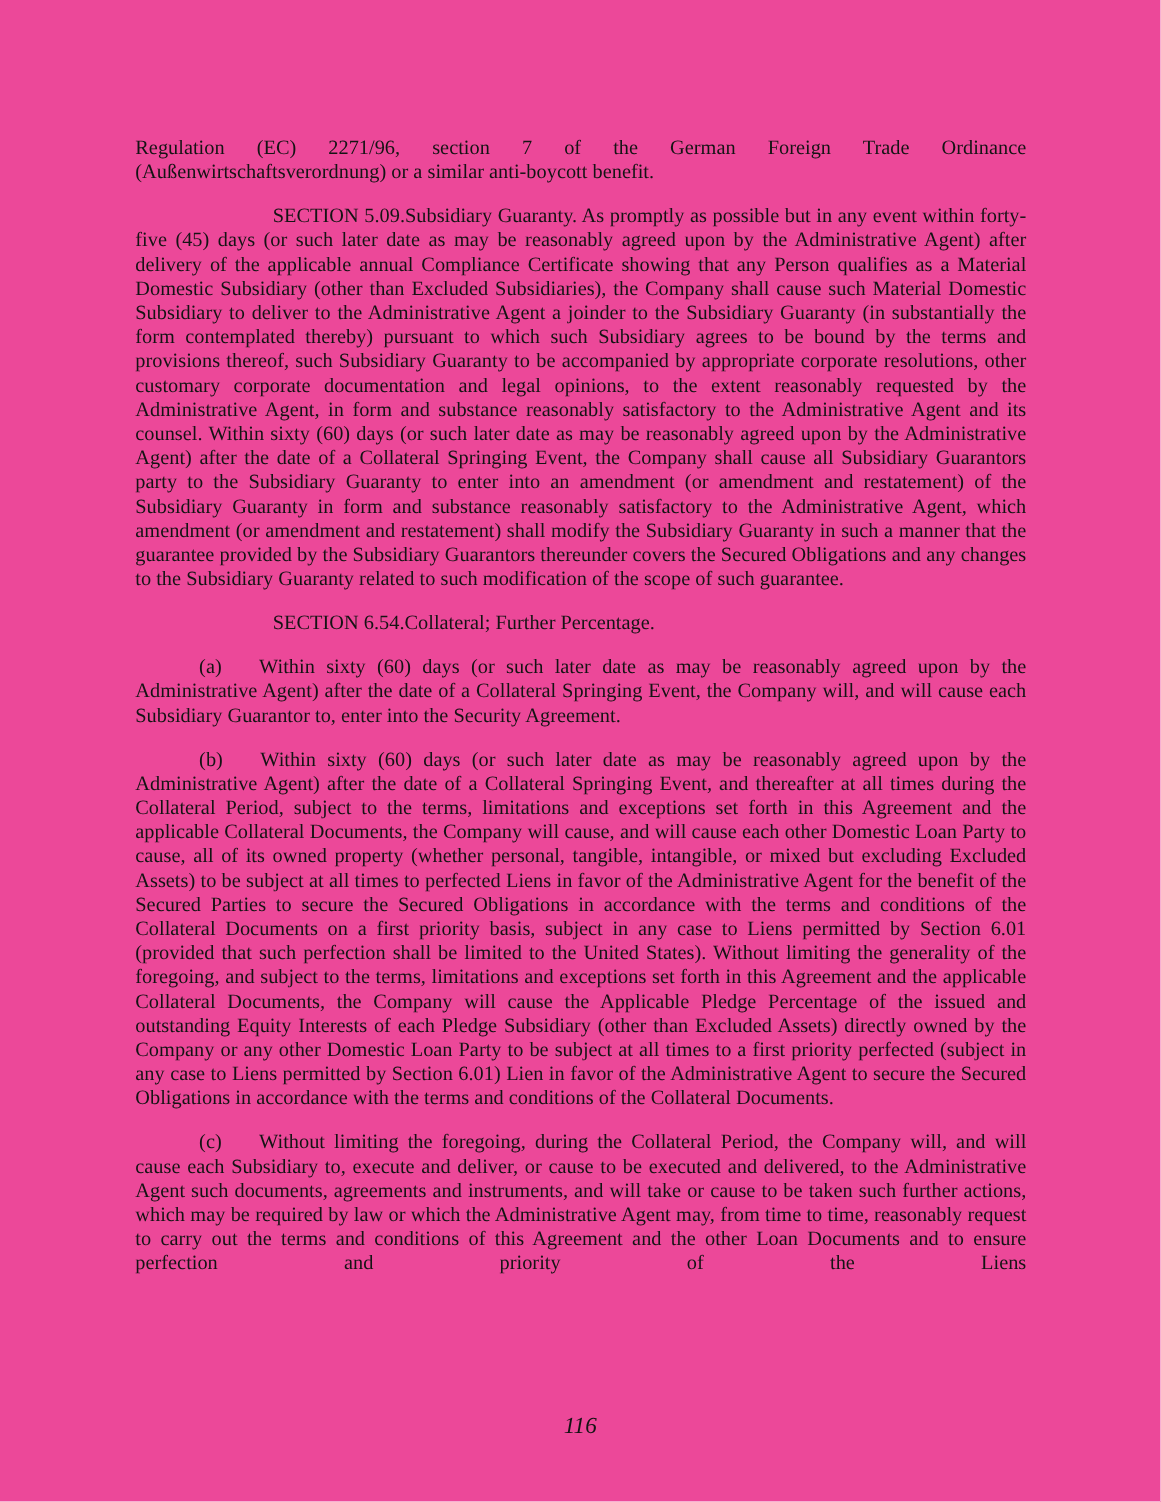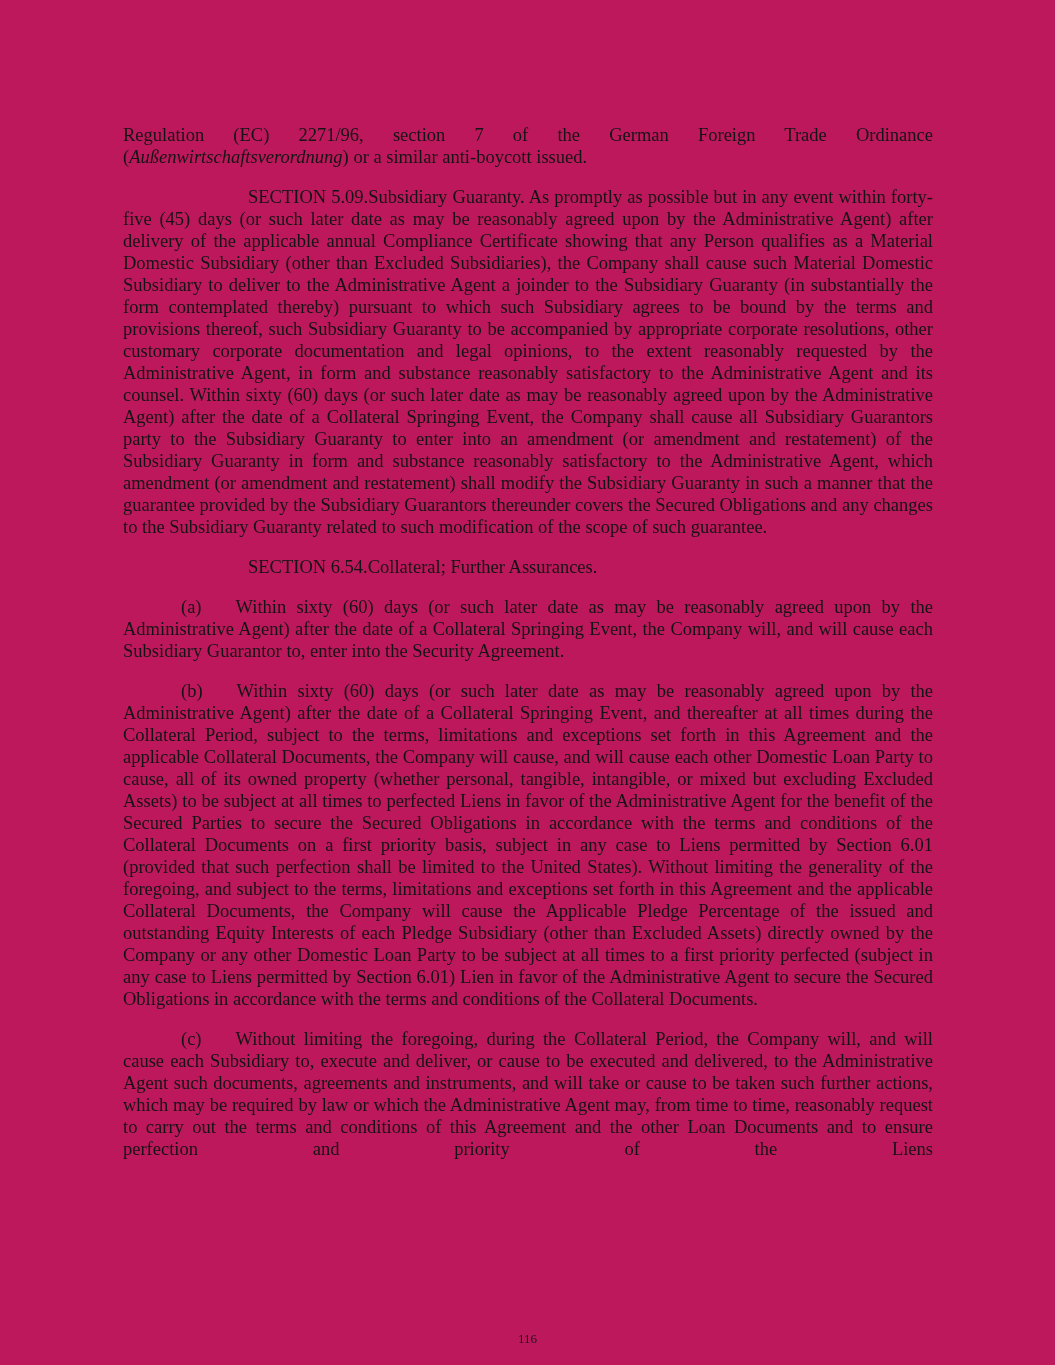--- a/index.html
+++ b/index.html
@@ -1,20 +1,20 @@
 <!DOCTYPE html>
 <html><head>
 <meta charset="utf-8">
 <style>
   html, body { margin: 0; padding: 0; background: #ffffff; }
   .page {
     position: relative;
     width: 1055px;
     height: 1365px;
-    background: #be185d;
+    background: #ec4899;
     font-family: "Liberation Serif", serif;
     color: #141414;
     overflow: hidden;
   }
   .doc {
     position: absolute;
     left: 123px;
     top: 124px;
     width: 810px;
   }
@@ -24,48 +24,49 @@
     line-height: 22px;
     text-align: justify;
   }
   .line { display: block; }
   .justify-last { text-align-last: justify; }
   .first-indent { text-indent: 125px; }
   .sub { margin-left: 64px; }
   .sub-indent { text-indent: 58px; }
   .tab { display: inline-block; width: 34px; }
   .u { }
-  .it { font-style: italic; }
+  .it { }
   .pageno {
     position: absolute;
-    top: 1328px;
+    top: 1285px;
     left: 0;
     width: 100%;
     text-align: center;
-    font-size: 13px;
+    font-size: 21px;
     line-height: 22px;
+    font-style: italic;
   }
 </style>
 </head>
 <body>
 
 <div class="page">
   <div class="doc">
 
     <p class="para">
       <span class="line justify-last"><span>Regulation (EC) 2271/96, section 7 of the German Foreign Trade Ordinance</span></span>
-      <span class="line"><span>(</span><span class="it">Außenwirtschaftsverordnung</span><span>) or a similar anti-boycott issued.</span></span>
+      <span class="line"><span>(</span><span class="it">Außenwirtschaftsverordnung</span><span>) or a similar anti-boycott benefit.</span></span>
     </p>
 
     <p class="para first-indent">
       <span>SECTION 5.09.</span><span class="u">Subsidiary Guaranty</span><span>.  As promptly as possible but in any event within forty-five (45) days (or such later date as may be reasonably agreed upon by the Administrative Agent) after delivery of the applicable annual Compliance Certificate showing that any Person qualifies as a Material Domestic Subsidiary (other than Excluded Subsidiaries), the Company shall cause such Material Domestic Subsidiary to deliver to the Administrative Agent a joinder to the Subsidiary Guaranty (in substantially the form contemplated thereby) pursuant to which such Subsidiary agrees to be bound by the terms and provisions thereof, such Subsidiary Guaranty to be accompanied by appropriate corporate resolutions, other customary corporate documentation and legal opinions, to the extent reasonably requested by the Administrative Agent, in form and substance reasonably satisfactory to the Administrative Agent and its counsel.  Within sixty (60) days (or such later date as may be reasonably agreed upon by the Administrative Agent) after the date of a Collateral Springing Event, the Company shall cause all Subsidiary Guarantors party to the Subsidiary Guaranty to enter into an amendment (or amendment and restatement) of the Subsidiary Guaranty in form and substance reasonably satisfactory to the Administrative Agent, which amendment (or amendment and restatement) shall modify the Subsidiary Guaranty in such a manner that the guarantee provided by the Subsidiary Guarantors thereunder covers the Secured Obligations and any changes to the Subsidiary Guaranty related to such modification of the scope of such guarantee.</span>
     </p>
 
     <p class="para first-indent">
-      <span>SECTION 6.54.</span><span class="u">Collateral; Further Assurances</span><span>.</span>
+      <span>SECTION 6.54.</span><span class="u">Collateral; Further Percentage</span><span>.</span>
     </p>
 
     <p class="para sub sub-indent">
       <span>(a)</span><span class="tab"></span><span>Within sixty (60) days (or such later date as may be reasonably agreed upon by the Administrative Agent) after the date of a Collateral Springing Event, the Company will, and will cause each Subsidiary Guarantor to, enter into the Security Agreement.</span>
     </p>
 
     <p class="para sub sub-indent">
       <span>(b)</span><span class="tab"></span><span>Within sixty (60) days (or such later date as may be reasonably agreed upon by the Administrative Agent) after the date of a Collateral Springing Event, and thereafter at all times during the Collateral Period, subject to the terms, limitations and exceptions set forth in this Agreement and the applicable Collateral Documents, the Company will cause, and will cause each other Domestic Loan Party to cause, all of its owned property (whether personal, tangible, intangible, or mixed but excluding Excluded Assets) to be subject at all times to perfected Liens in favor of the Administrative Agent for the benefit of the Secured Parties to secure the Secured Obligations in accordance with the terms and conditions of the Collateral Documents on a first priority basis, subject in any case to Liens permitted by Section 6.01 (</span><span class="u">provided</span><span> that such perfection shall be limited to the United States).  Without limiting the generality of the foregoing, and subject to the terms, limitations and exceptions set forth in this Agreement and the applicable Collateral Documents, the Company will cause the Applicable Pledge Percentage of the issued and outstanding Equity Interests of each Pledge Subsidiary (other than Excluded Assets) directly owned by the Company or any other Domestic Loan Party  to be subject at all times to a first priority perfected (subject in any case to Liens permitted by Section 6.01) Lien in favor of the Administrative Agent to secure the Secured Obligations in accordance with the terms and conditions of the Collateral Documents.</span>
     </p>
 

